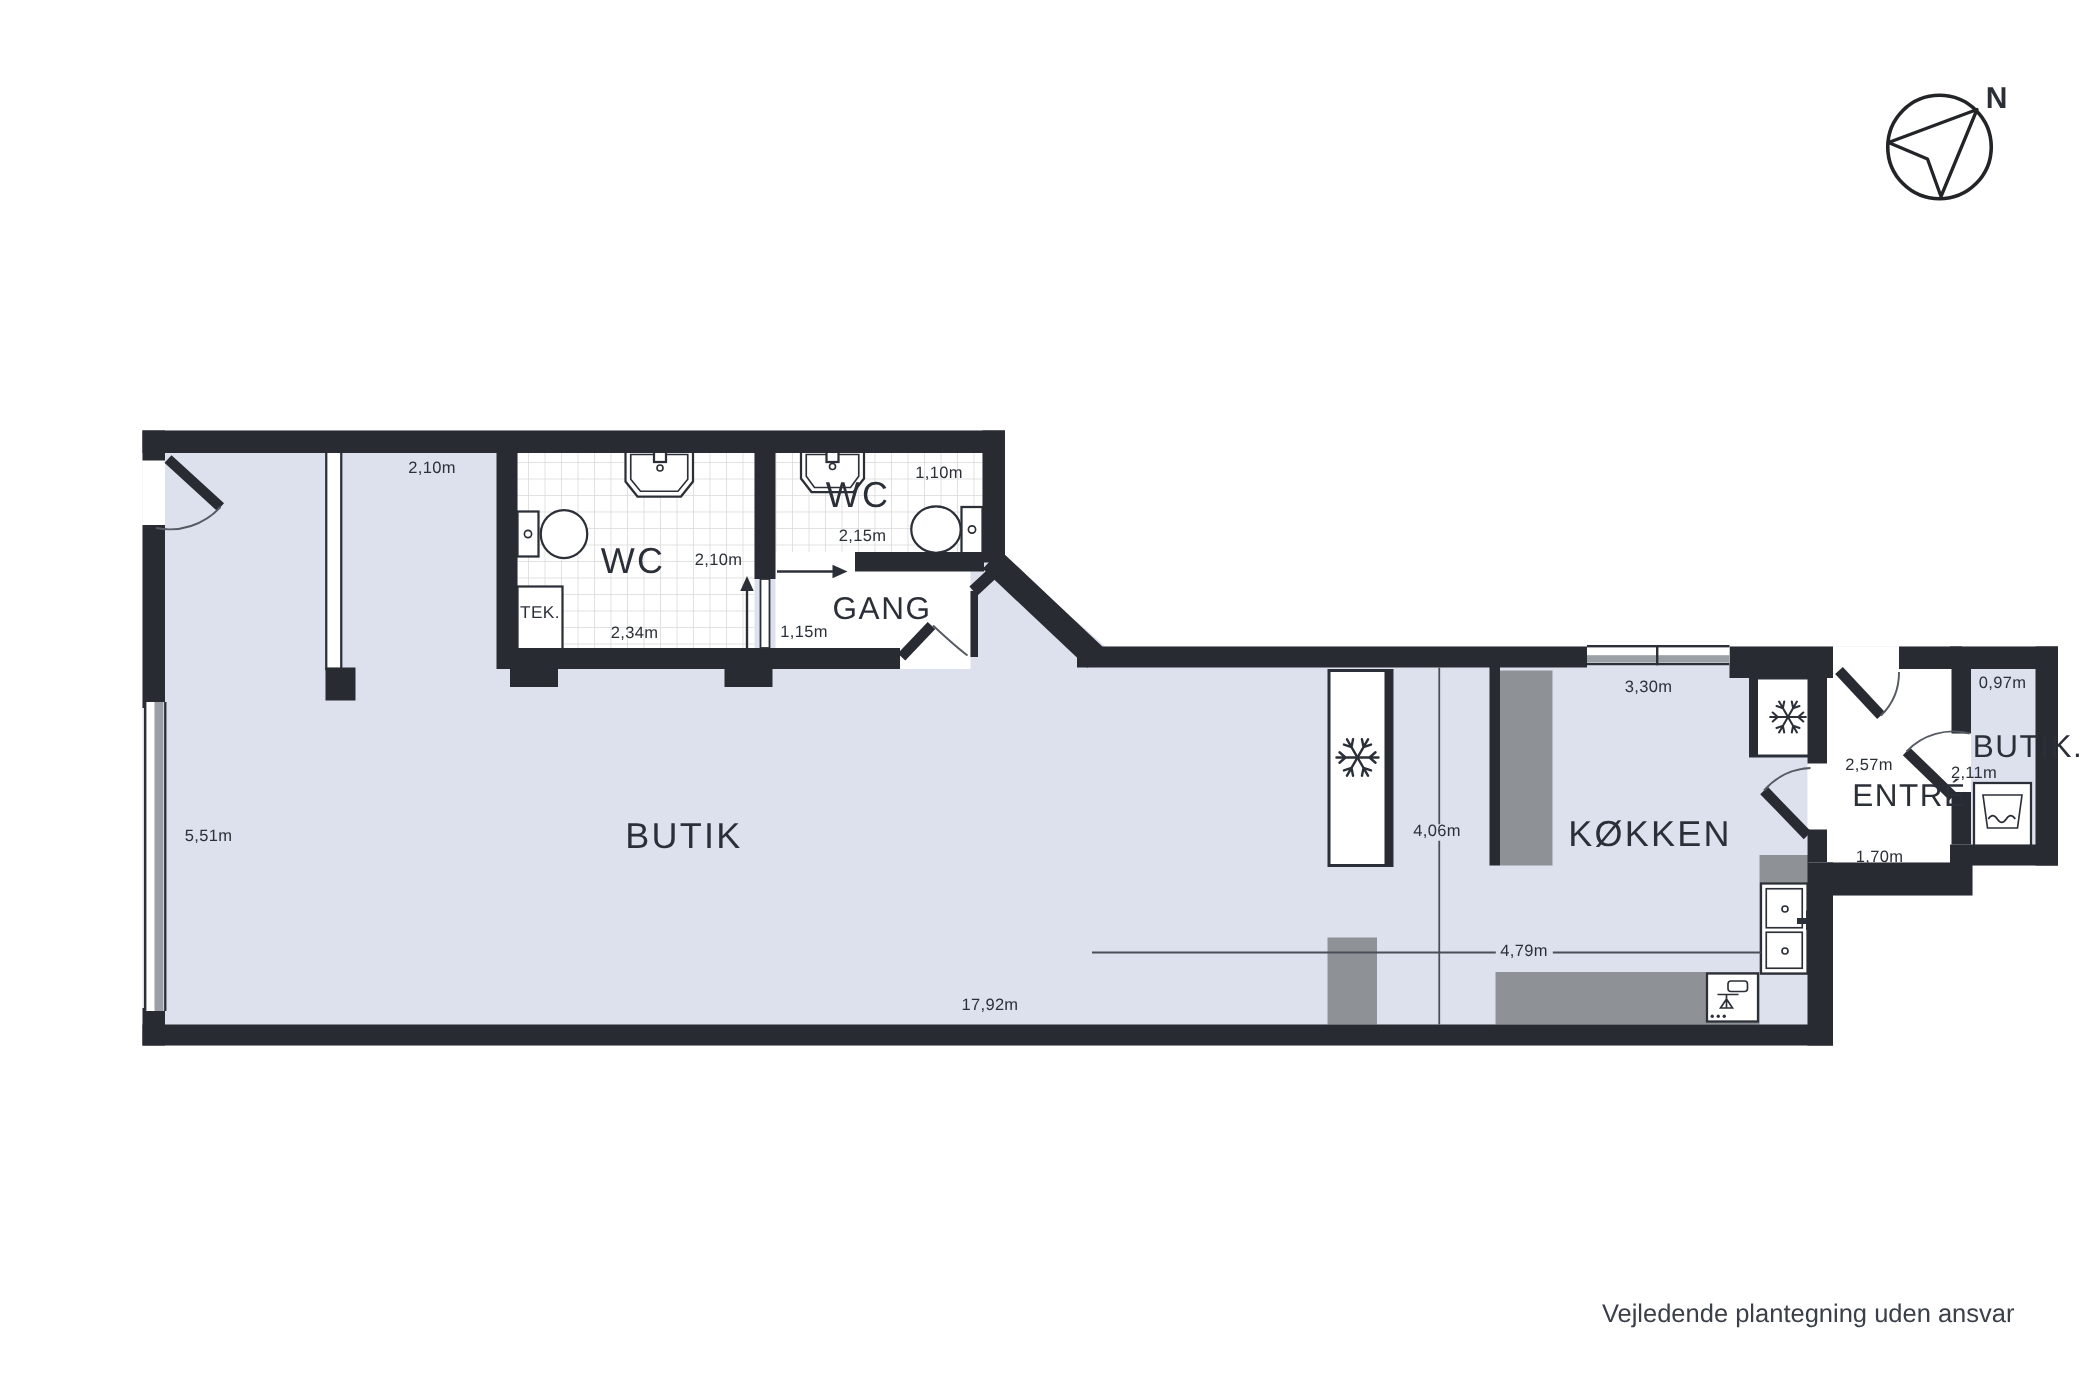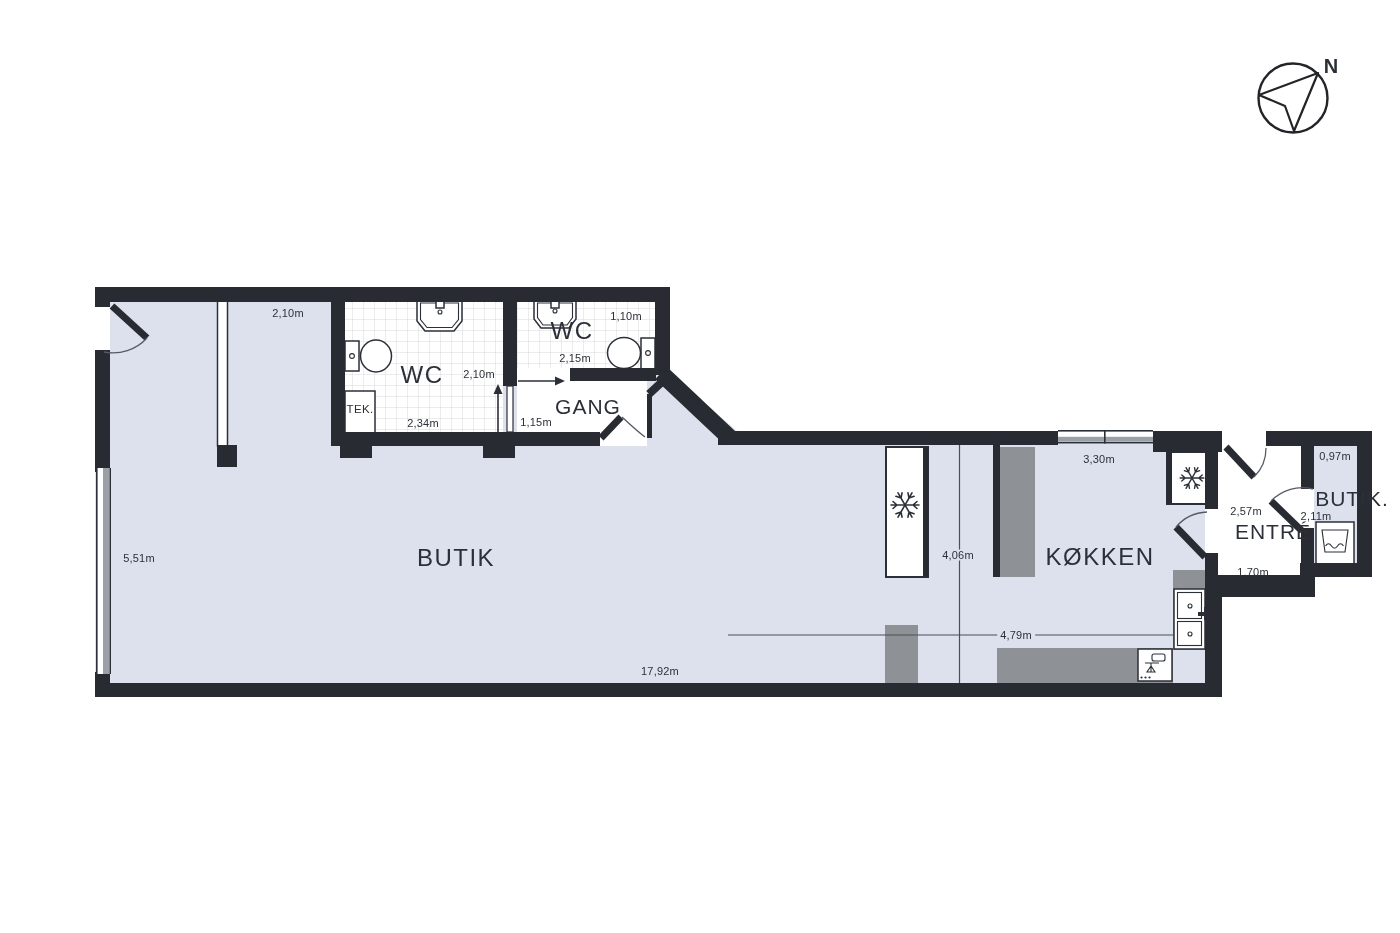--- a/index.html
+++ b/index.html
@@ -258,14 +258,15 @@
 <div class="lbl dim bg" style="left:1016px;top:635px">4,79m</div>
 <div class="lbl dim" style="left:660px;top:671px">17,92m</div>
 <div class="lbl dim" style="left:1335px;top:456px">0,97m</div>
 <div class="lbl room-md" style="left:1331px;top:498px">BUTIK.</div>
 <div class="lbl dim" style="left:1316px;top:516px">2,11m</div>
 <div class="lbl dim" style="left:1246px;top:511px">2,57m</div>
 <div class="lbl room-md" style="left:1252px;top:531px">ENTRÉ</div>
 <div class="lbl dim" style="left:1253px;top:572px">1,70m</div>
 <div class="lbl north" style="left:1331px;top:66px">N</div>
 
+<div class="footer">Vejledende plantegning uden ansvar</div>
 
 </div>
 
 </body></html>

